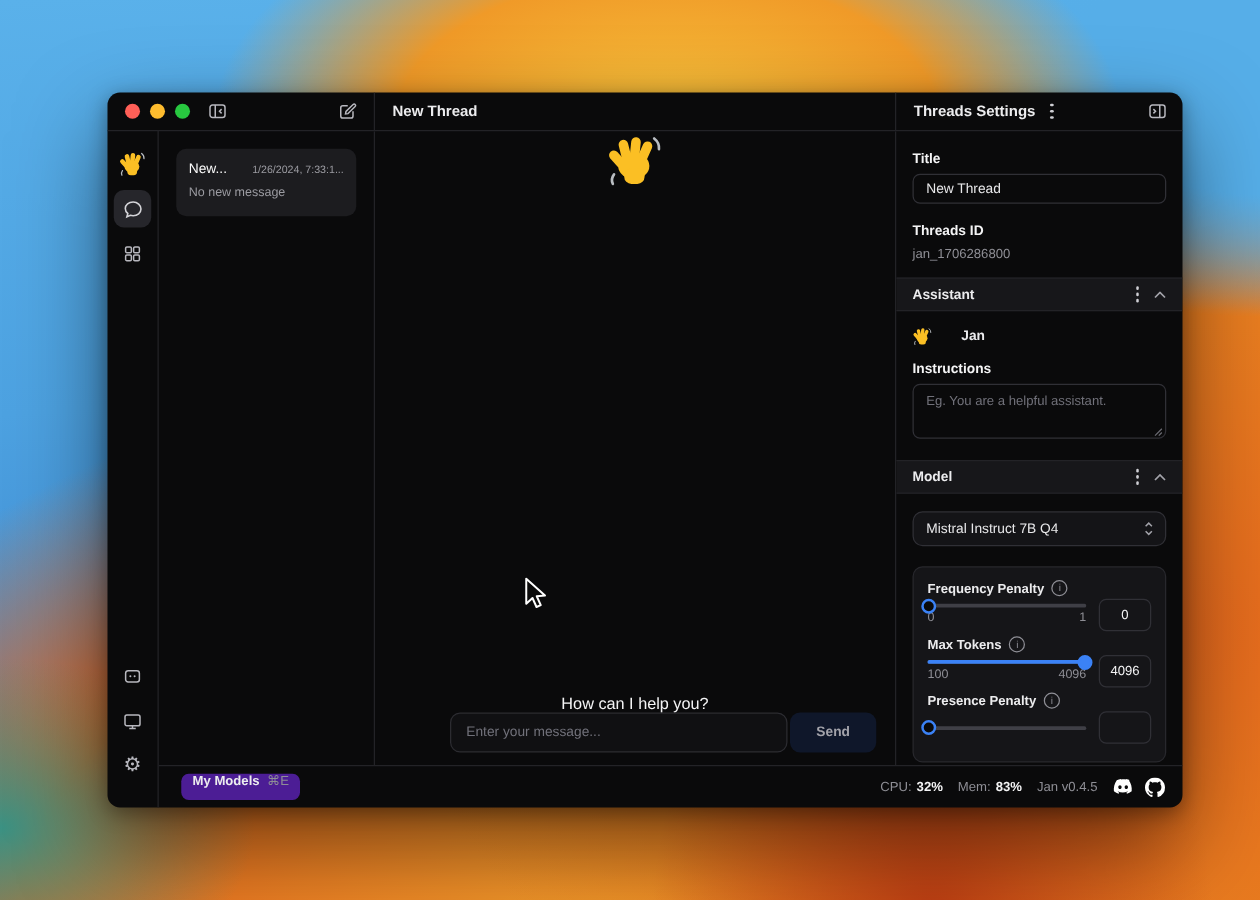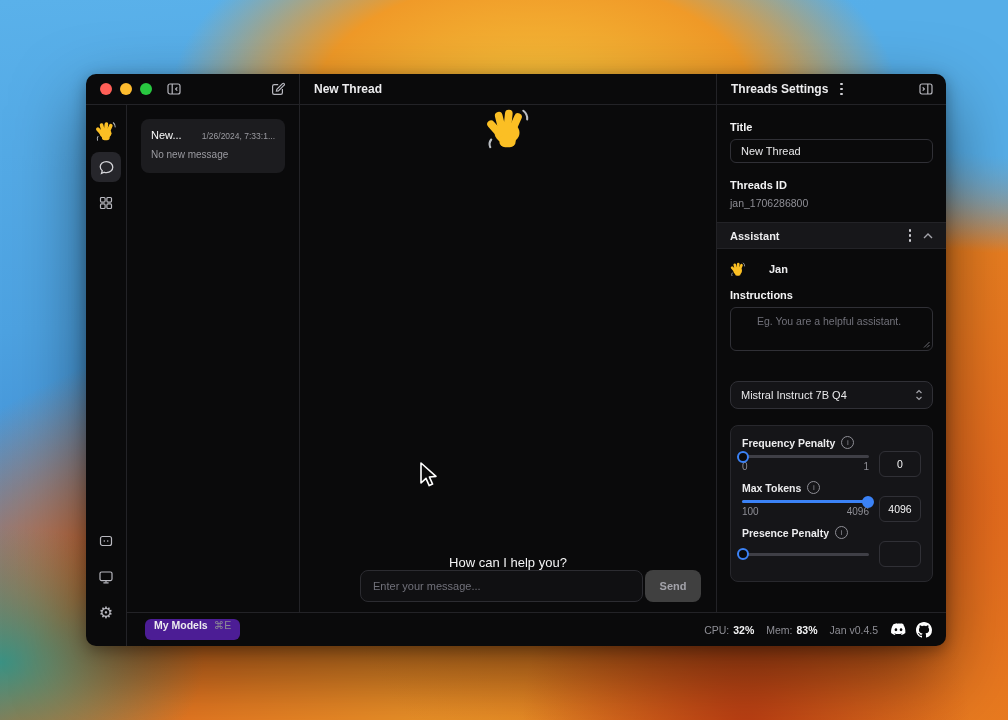--- a/index.html
+++ b/index.html
@@ -49,36 +49,36 @@
   .t-time{margin-left:auto;font-size:8.5px;color:#9b9ba1;}
   .t-prev{margin-top:8px;font-size:10px;color:#9b9ba1;}
   
   .main-col{width:417px;flex:none;border-right:1px solid #232327;display:flex;flex-direction:column;box-sizing:border-box;}
   .hero{flex:1;display:flex;flex-direction:column;align-items:center;justify-content:space-between;}
   .greeting{margin-top:14px;font-size:13px;color:#f4f4f5;}
   .inputrow{flex:none;display:flex;align-items:flex-end;margin:0 15px 10px 28px;gap:2px;padding-left:32px;}
   .msg-input{flex:1;height:32px;background:#101012;border:1px solid #2c2c31;border-radius:8px;color:#e4e4e7;
     font-size:11px;padding:0 12px;outline:none;box-sizing:border-box;font-family:inherit;}
   .msg-input::placeholder{color:#71717a;}
-  .send{width:56px;height:32px;border:none;border-radius:8px;background:#404040;color:#a3a3aa;
+  .send{width:69px;height:32px;border:none;border-radius:8px;background:#0f172a;color:#a3a3aa;
     font-weight:bold;font-size:11px;font-family:inherit;}
   
   .rpanel{flex:1;overflow:hidden;min-width:0;}
   .rp-inner{padding:16px 13px 0 13px;}
   .plabel{font-weight:bold;font-size:11px;color:#f4f4f5;margin-bottom:6px;}
   .pinput{width:100%;height:24px;background:transparent;border:1px solid #303036;border-radius:6px;color:#e8e8ea;
     font-size:11px;padding:0 10px;box-sizing:border-box;outline:none;margin-bottom:16px;font-family:inherit;}
   .pid{font-size:10.5px;color:#8e8e95;margin-bottom:13px;}
   .secbar{height:25px;margin:0 -13px;padding:0 13px;background:#17171a;border-top:1px solid #232327;border-bottom:1px solid #232327;
     display:flex;align-items:center;gap:10px;}
   .seclabel{font-weight:bold;font-size:11px;}
   .chev{color:#a3a3aa;display:inline-flex;}
   .jan-row{display:flex;align-items:center;gap:23px;margin:12px 0 12px;font-weight:bold;font-size:11px;}
   .ptextarea{width:100%;height:44px;background:transparent;border:1px solid #303036;border-radius:6px;resize:none;
-    color:#e8e8ea;font-size:10.5px;padding:7px 26px;box-sizing:border-box;outline:none;margin-bottom:14px;font-family:inherit;position:relative;}
+    color:#e8e8ea;font-size:10.5px;padding:7px 10px;box-sizing:border-box;outline:none;margin-bottom:14px;font-family:inherit;position:relative;}
   .ptextarea::placeholder{color:#71717a;}
   .ta-wrap{position:relative;}
   .ta-grip{position:absolute;right:3px;bottom:19px;color:#6b6b72;}
   .pselect{height:26px;border:1px solid #303036;border-radius:8px;background:#141417;display:flex;align-items:center;
     padding:0 9px 0 10px;margin:14px 0 16px;color:#e8e8ea;}
   .inf-card{border:1px solid #28282d;border-radius:8px;background:#151518;overflow:hidden;}
   .inf-head{height:27px;background:#101013;border-bottom:1px solid #232327;display:flex;align-items:center;
     padding:0 11px;font-weight:bold;font-size:11px;}
   .inf-body{padding:10px 11px 10px;}
   .param{margin-bottom:7px;}
@@ -294,20 +294,34 @@
         <div class="ta-wrap">
           <textarea class="ptextarea" placeholder="Eg. You are a helpful assistant." style=""></textarea>
           <span class="ta-grip">
             <svg width="7" height="7" viewBox="0 0 7 7" stroke="#6b6b72" stroke-width="1">
                 <line x1="1" y1="6.5" x2="6.5" y2="1"></line>
                 <line x1="4" y1="6.5" x2="6.5" y2="4"></line>
               </svg>
           </span>
         </div>
 
+        <div class="secbar">
+          <span class="seclabel">Model</span>
+          <span class="spacer"></span>
+          <span class="kebab">
+              <i></i>
+              <i></i>
+              <i></i>
+            </span>
+          <span class="chev">
+            <svg width="10" height="6" viewBox="0 0 10 6" fill="none" stroke="#a3a3aa" stroke-width="1.4">
+                <path d="M1 5 L5 1 L9 5"></path>
+              </svg>
+          </span>
+        </div>
 
         <div class="pselect">
           <span>Mistral Instruct 7B Q4</span>
           <span class="spacer"></span>
           <span>
             <svg width="8" height="12" viewBox="0 0 8 12" fill="none" stroke="#a3a3aa" stroke-width="1.2">
               <path d="M1.5 4 L4 1.5 L6.5 4"></path>
                 <path d="M1.5 8 L4 10.5 L6.5 8"></path>
             </svg>
           </span>

